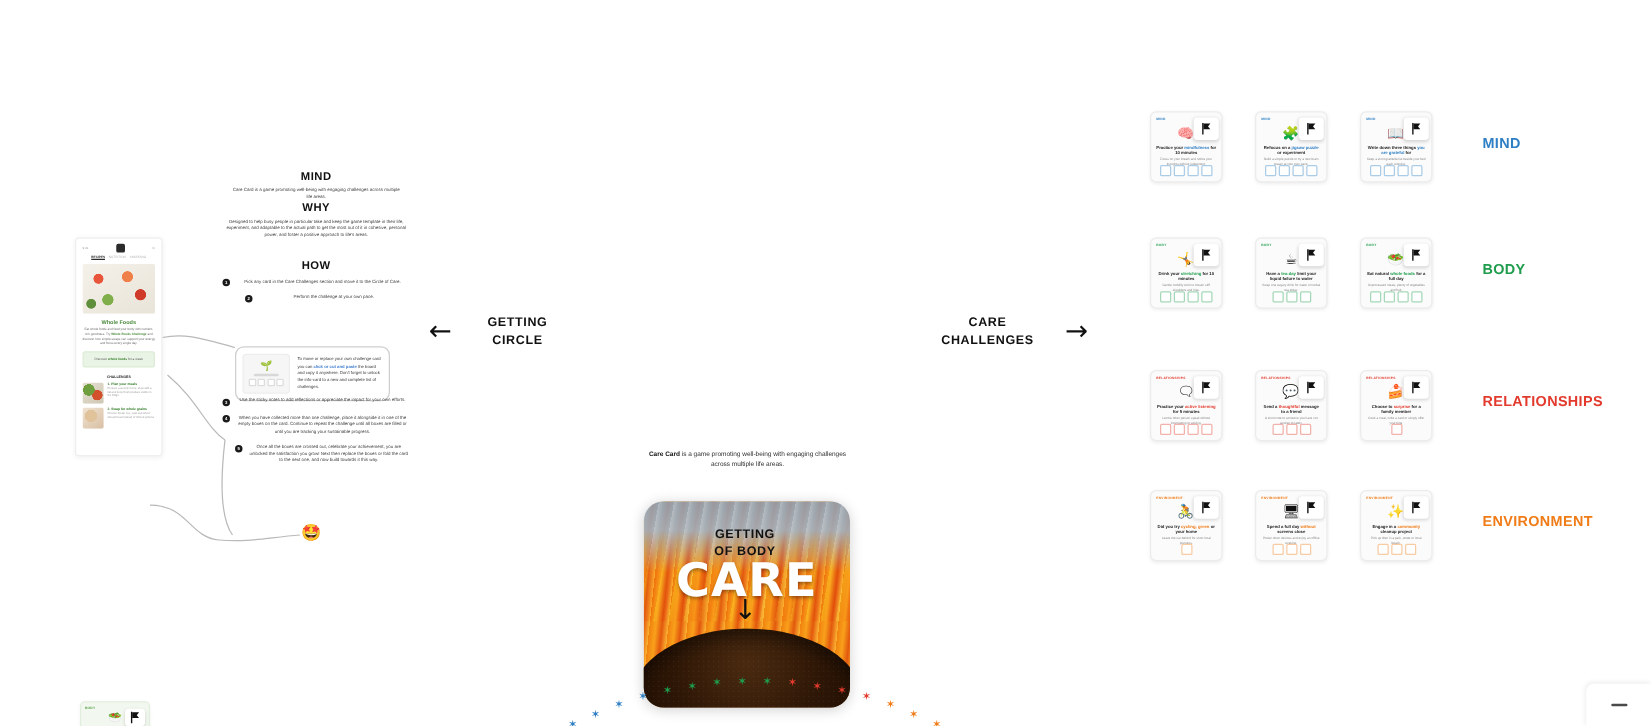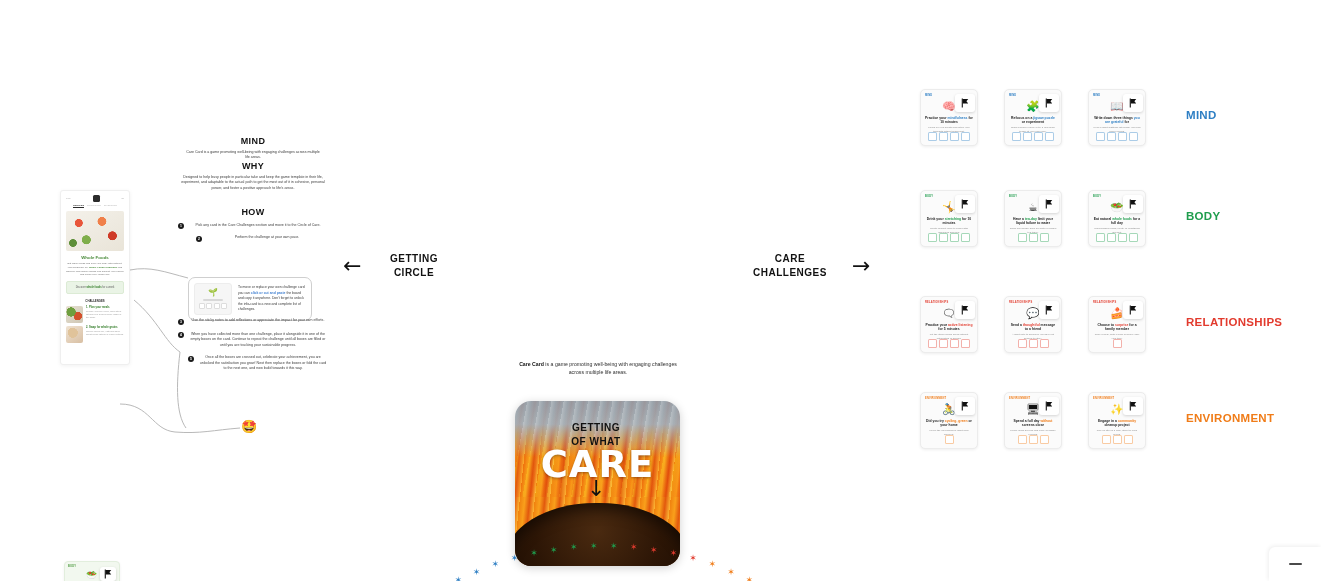--- a/index.html
+++ b/index.html
@@ -303,21 +303,21 @@
   </div>
 
   <div class="abs nav-label" style="left:750px;top:252px;width:80px;">
     <div>CARE</div>
     <div>CHALLENGES</div>
   </div>
   <div class="abs arrow" style="left:852px;top:255px;">→</div>
 
   <div class="abs nav-label" style="left:556px;top:421px;width:80px;">
     <div>GETTING</div>
-    <div>OF WHAT</div>
+    <div>OF BODY</div>
   </div>
   <div class="abs arrow" style="left:587px;top:478px;">↓</div>
 
   <div class="abs" id="grid" style="left:920px;top:89px;">
       <div class="ch-card" style="position: absolute; left: 0px; top: 0px;">
         <div class="ch-tag" style="color:#2e7fc4;">MIND</div>
         <div class="ch-iconrow">
           <span class="ch-glyph">🧠</span>
           <span class="ch-flag">
             <svg viewBox="0 0 24 24" aria-hidden="true">

